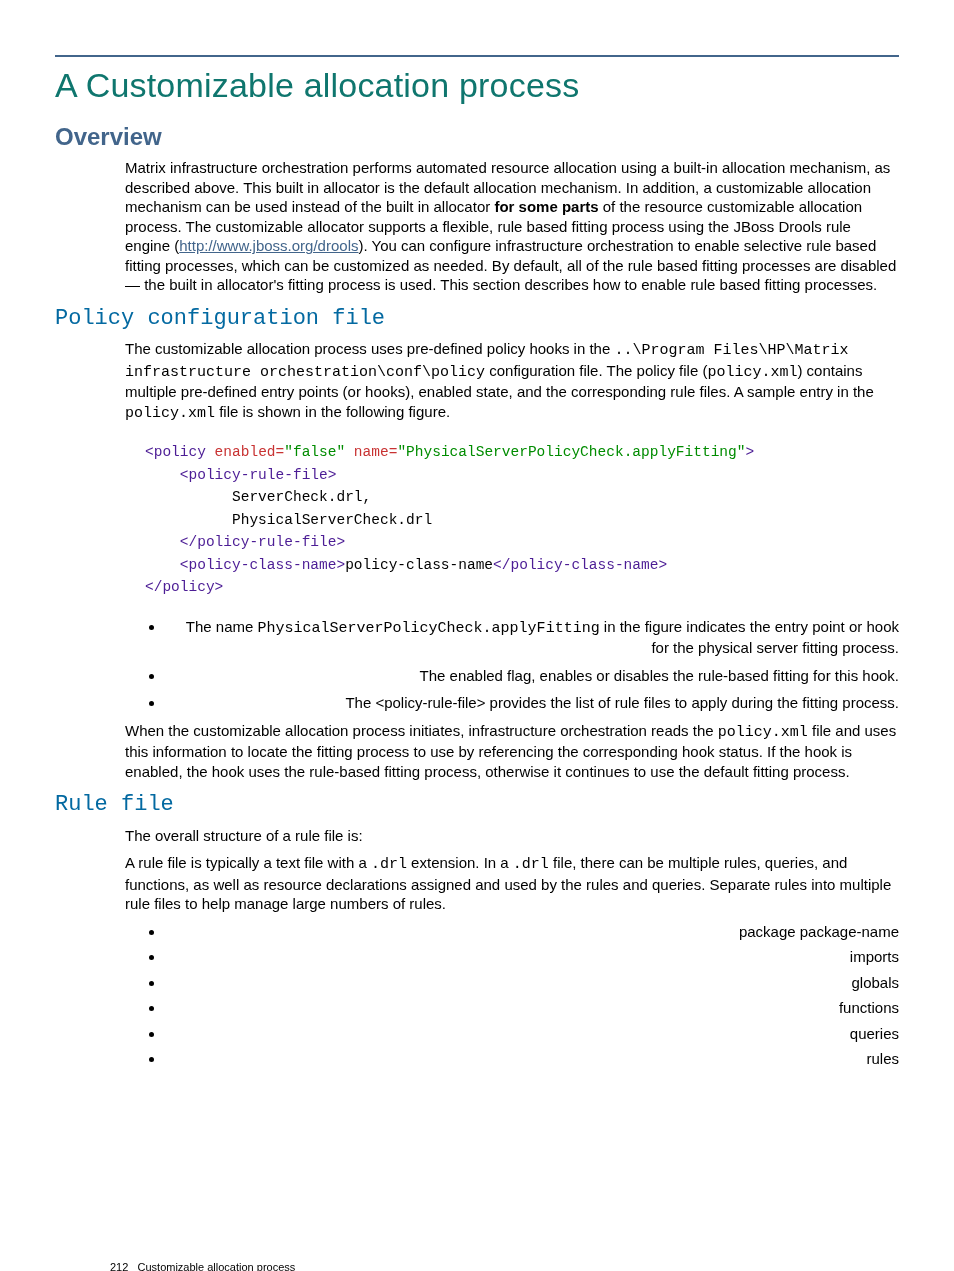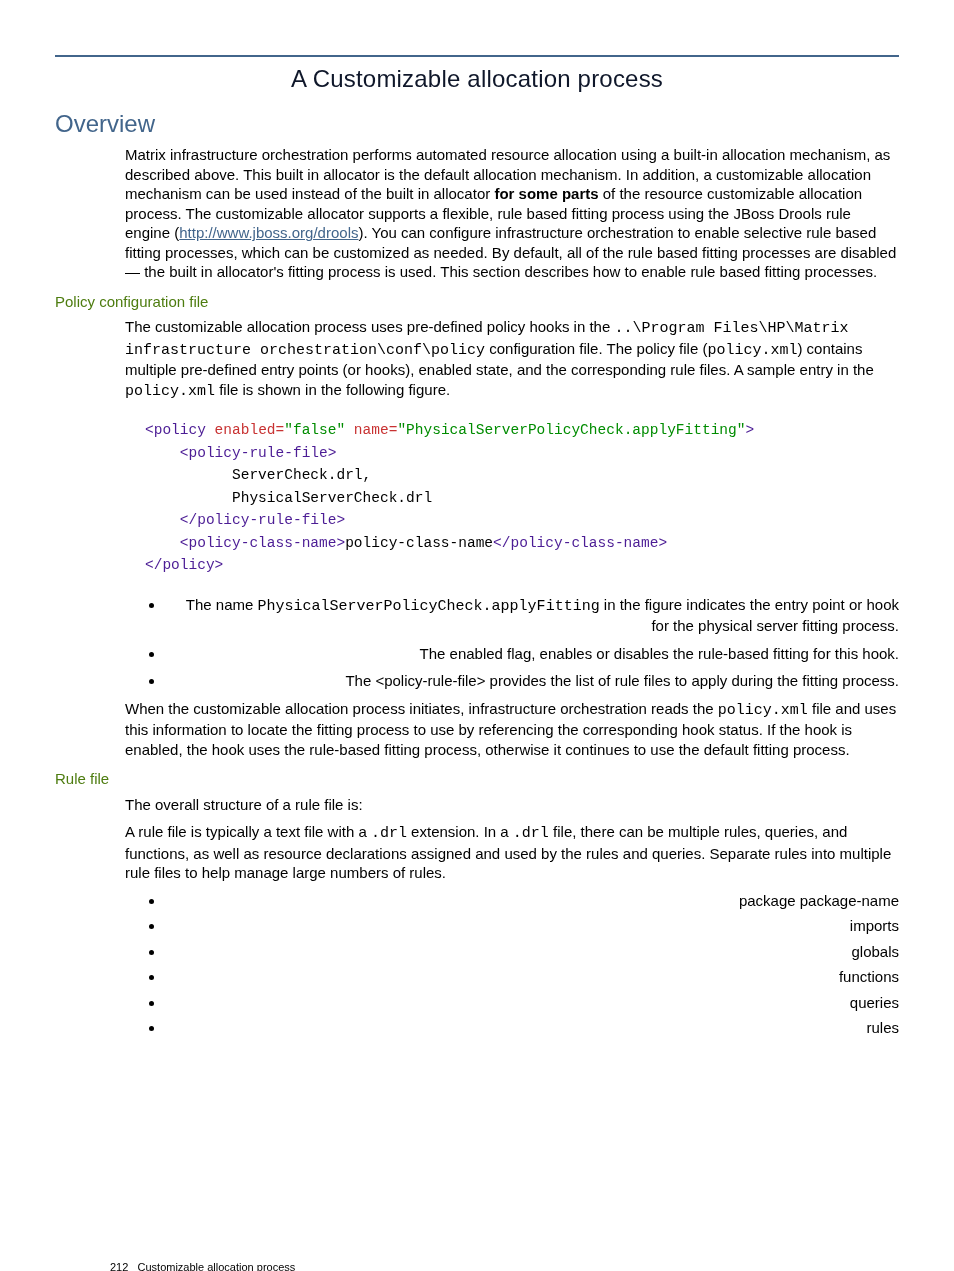--- a/index.html
+++ b/index.html
@@ -12,38 +12,37 @@
     box-sizing: border-box;
     line-height: 1.3;
   }
   .rule {
     border-top: 2px solid #42658b;
     margin-bottom: 6px;
   }
   h1 {
     font-family: "Segoe UI Light", "Helvetica Neue", Arial, sans-serif;
     font-weight: 300;
-    font-size: 24px;
-    color: #0f172a;
+    font-size: 34px;
+    color: #0f766e;
     margin: 0 0 14px 0;
     letter-spacing: 0.2px;
-    text-align: center;
   }
   h2 {
     font-family: "Segoe UI Light", "Helvetica Neue", Arial, sans-serif;
-    font-weight: 400;
+    font-weight: 700;
     font-size: 24px;
     color: #42658b;
     margin: 0 0 6px 0;
   }
   h3 {
-    font-family: Liberation Sans, sans-serif;
+    font-family: Liberation Mono, monospace;
     font-weight: 300;
-    font-size: 15px;
-    color: #4d7c0f;
+    font-size: 22px;
+    color: #0369a1;
     margin: 10px 0 6px 0;
   }
   .indent {
     margin-left: 70px;
   }
   p {
     margin: 0 0 8px 0;
   }
   a {
     color: #42658b;

